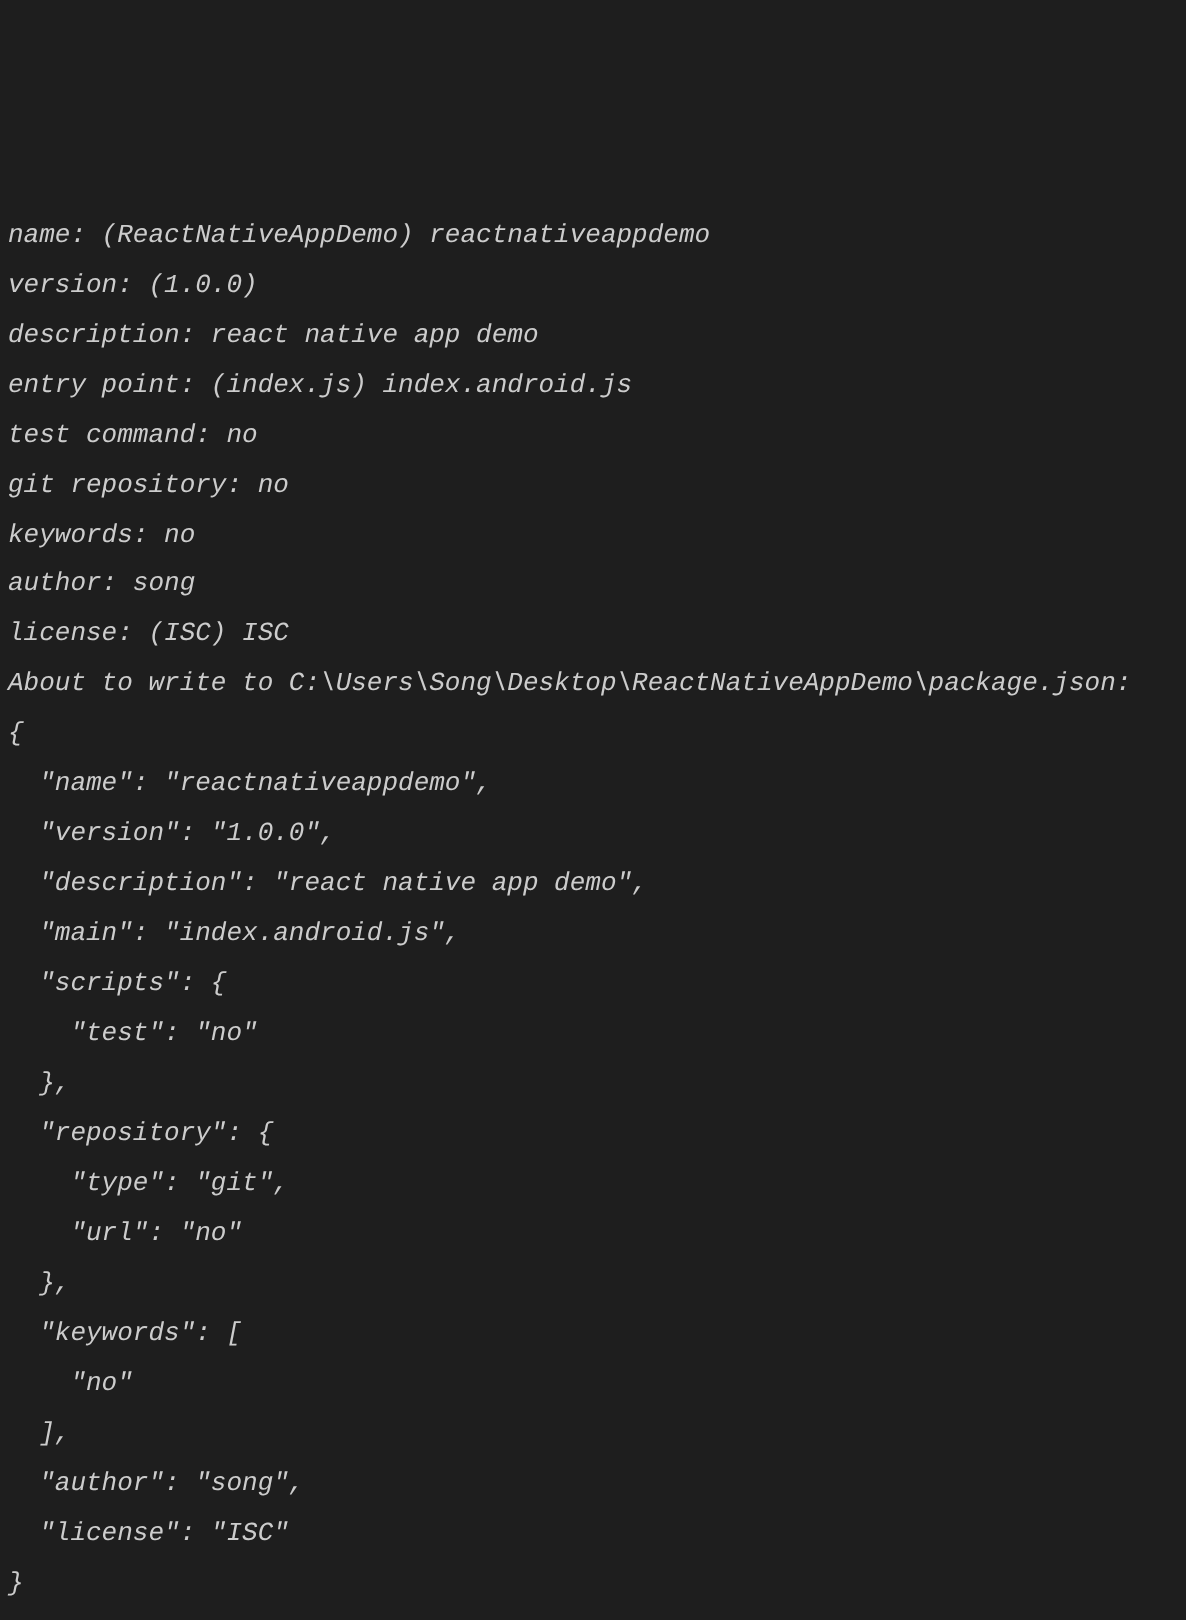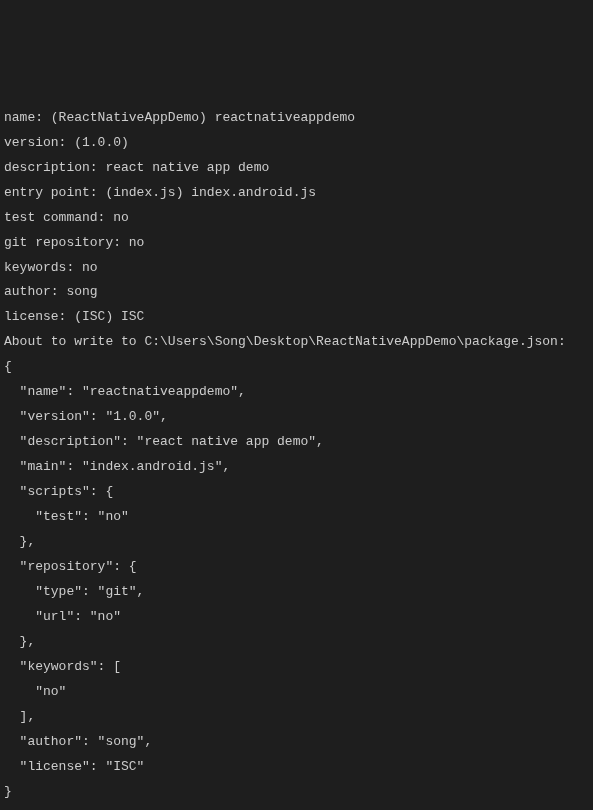--- a/index.html
+++ b/index.html
@@ -1,18 +1,19 @@
 <!DOCTYPE html>
 <html><head>
   <meta charset="utf-8">
   <style>
     * {
       margin: 0;
       padding: 0;
       box-sizing: border-box;
+      font-style: italic;
     }
     body {
       background-color: #1e1e1e;
       color: #cccccc;
       font-family: "Courier New", Consolas, monospace;
       font-size: 13px;
       line-height: 1.92;
       padding: 6px 4px;
       width: 593px;
       height: 810px;

